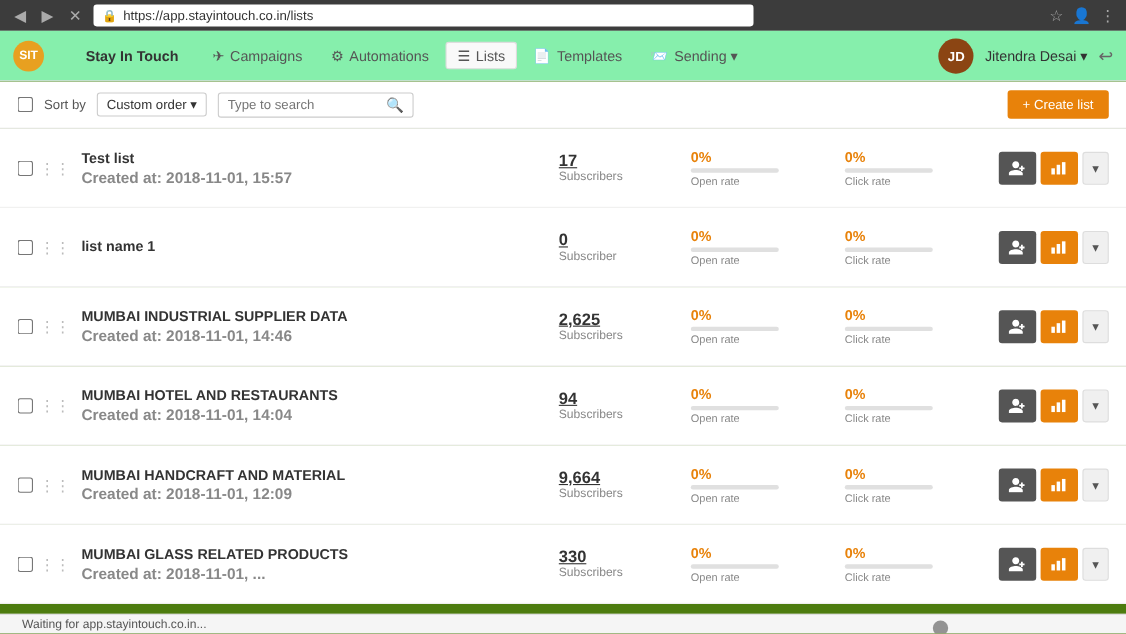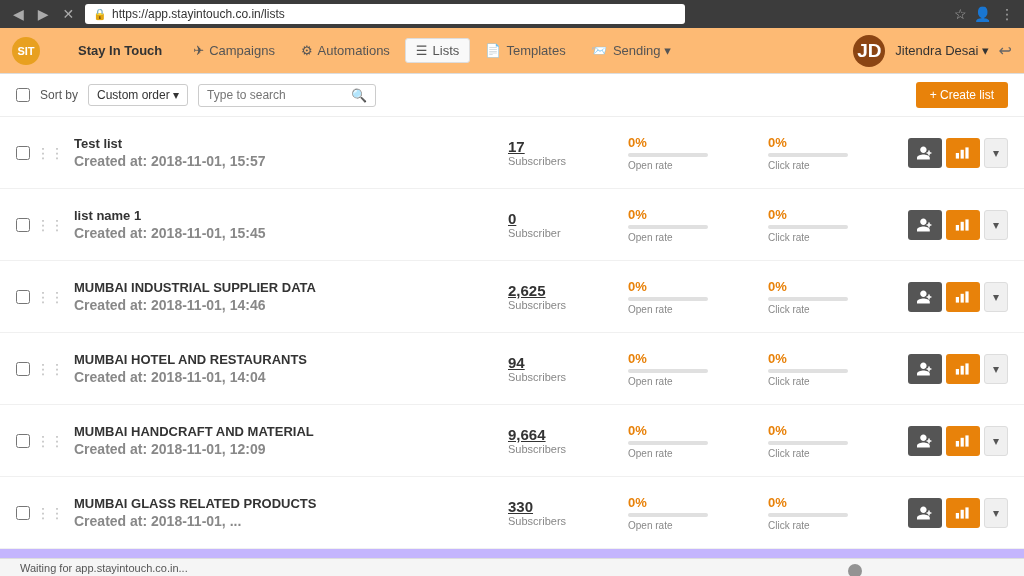--- a/index.html
+++ b/index.html
@@ -34,21 +34,21 @@
       max-width: 600px;
       height: 20px;
     }
     .browser-url-bar .lock-icon { color: #666; font-size: 11px; }
     .browser-url-text { color: #333; font-size: 12px; }
     .browser-actions { display: flex; gap: 8px; margin-left: auto; }
     .browser-action-btn { color: #aaa; font-size: 14px; background: none; border: none; cursor: pointer; }
 
     
     .app-nav {
-      background: #fdba74;
+      background: #86efac;
       border-bottom: 1px solid #ddd;
       height: 46px;
       display: flex;
       align-items: center;
       padding: 0 12px;
     }
     .brand {
       display: flex;
       align-items: center;
       gap: 6px;
@@ -77,28 +77,28 @@
       background: #f9f9f9;
     }
     .nav-item-icon { font-size: 13px; }
     .nav-right {
       display: flex; align-items: center; gap: 10px; margin-left: auto;
     }
     .user-avatar {
       width: 32px; height: 32px; border-radius: 50%;
       background: #8B4513;
       overflow: hidden; display: flex; align-items: center; justify-content: center;
-      color: #fff; font-size: 19px; font-weight: bold;
+      color: #fff; font-size: 12px; font-weight: bold;
     }
     .user-name { font-size: 13px; color: #333; }
     .nav-settings-btn { background: none; border: none; color: #666; font-size: 16px; cursor: pointer; }
 
     
     .main-content {
-      background: #c4b5fd;
+      background: #4d7c0f;
       height: calc(576px - 28px - 46px);
       overflow: hidden;
       position: relative;
     }
 
     
     .toolbar {
       display: flex;
       align-items: center;
       padding: 8px 16px;
@@ -334,21 +334,20 @@
         </svg>
       </button>
       <button class="action-btn-more" title="More">▾</button>
     </div>
   </div>
       <div class="list-row">
     <input type="checkbox" class="row-checkbox" style="">
     <span class="row-drag">⋮⋮</span>
     <div class="row-info">
       <div class="row-name">list name 1</div>
-      <div class="row-created">Created at: 2018-11-01, 15:45</div>
     </div>
     <div class="row-subscribers">
       <div class="row-sub-count">0</div>
       <div class="row-sub-label">Subscriber</div>
     </div>
     <div class="row-stats">
       <div class="stat-block">
         <div class="stat-pct">0%</div>
         <div class="stat-bar-wrap">
           <div class="stat-bar" style="width:0px"></div>

